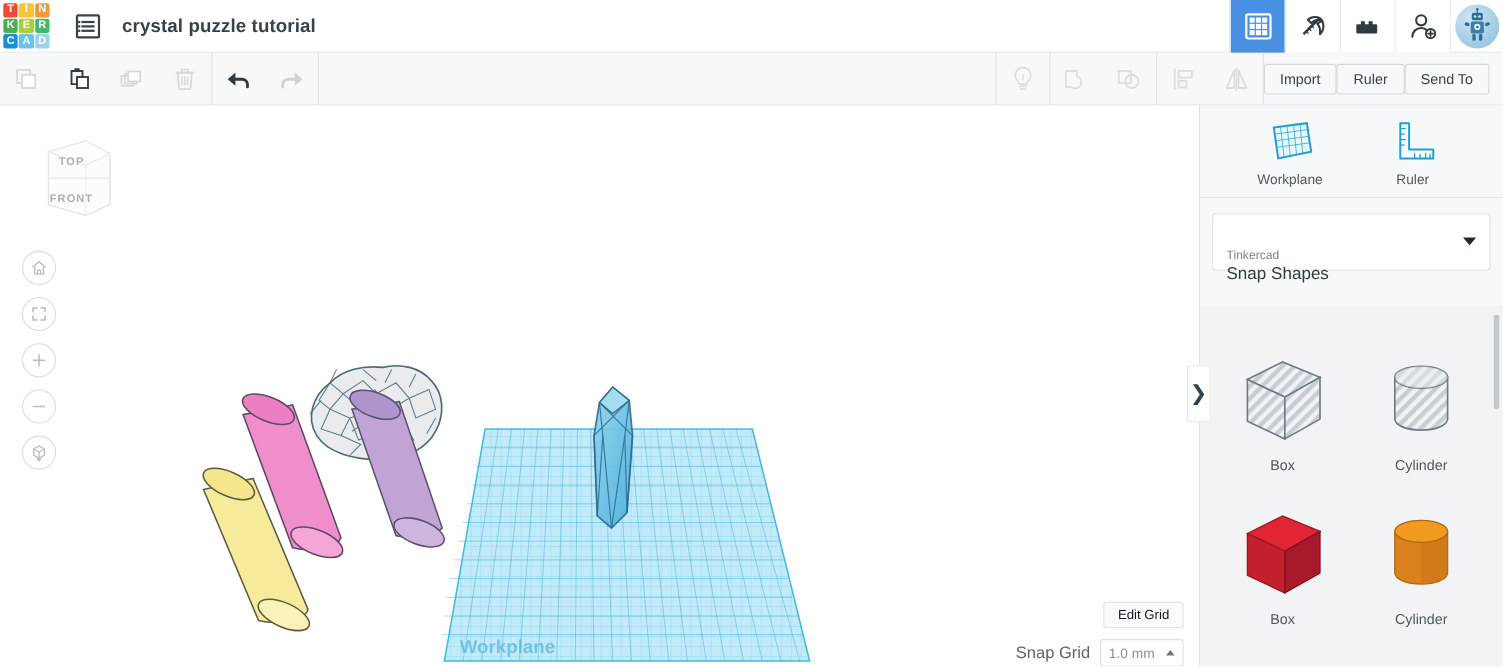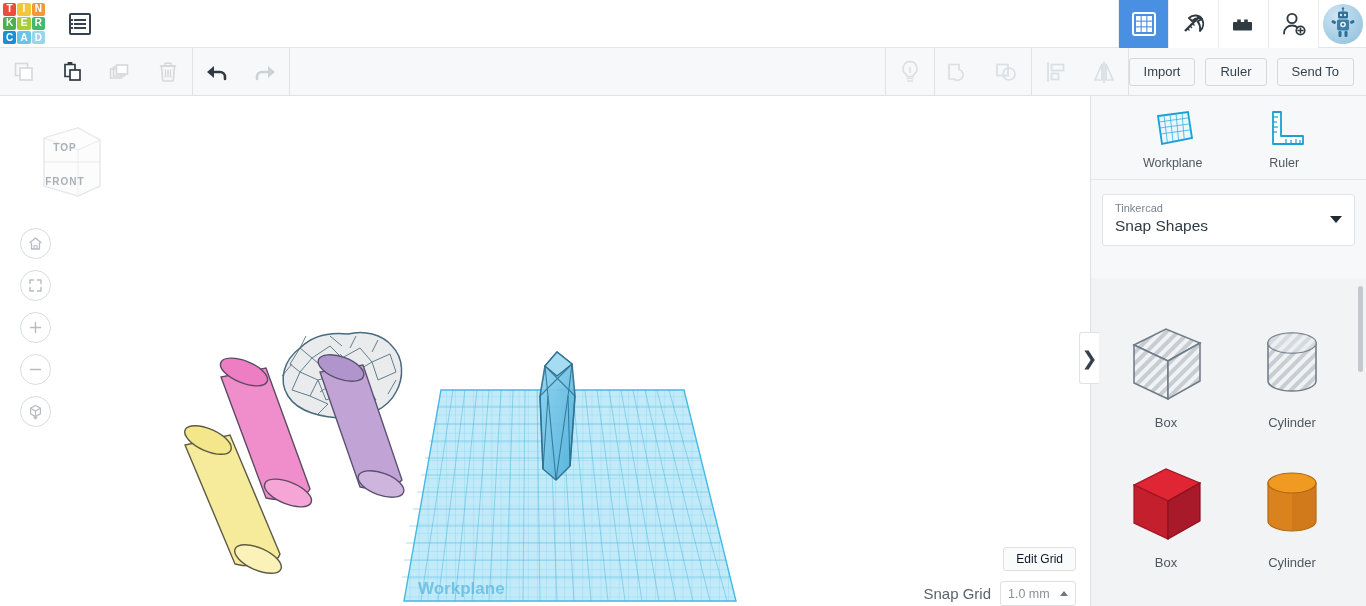--- a/index.html
+++ b/index.html
@@ -66,21 +66,21 @@
     background: #f7f8f9; border-bottom: 1px solid #dfe3e6;
     display: flex; align-items: center;
   }
   .tool-group { display: flex; align-items: center; height: 48px; }
   .tool-btn {
     width: 48px; height: 48px; display: flex; align-items: center; justify-content: center;
     cursor: pointer;
   }
   .sep { width: 1px; height: 48px; background: #dfe3e6; }
   .spacer { flex: 1 1 auto; }
-  .act-btns { display: flex; align-items: flex-start; gap: 10px; padding-right: 12px; }
+  .act-btns { display: flex; align-items: flex-start; padding-right: 12px; }
   .act-btn {
     height: 28px; padding: 0 14px; background: #f7f8f9; border: 1px solid #d4d9dd;
     border-radius: 3px; font-size: 13px; color: #35424d; cursor: pointer;
     display: flex; align-items: center; font-family: "Liberation Sans", sans-serif;
   }
 
   
   .canvas {
     position: absolute; top: 96px; left: 0; width: 1090px; height: 510px;
     background: #ffffff; overflow: hidden;
@@ -131,21 +131,21 @@
     height: 84px; display: flex; align-items: center; justify-content: space-around;
     padding: 0 26px; border-bottom: 1px solid #e4e7ea; background: #f7f8f9;
   }
   .ptool { display: flex; flex-direction: column; align-items: center; gap: 6px; cursor: pointer; width: 86px; }
   .ptool-label { font-size: 12.5px; color: #4f5860; }
 
   .collection {
     margin: 14px 11px 0 11px; background: #fff; border: 1px solid #dfe3e6; border-radius: 3px;
     height: 52px; padding: 6px 12px; position: relative; cursor: pointer;
   }
-  .coll-sub { font-size: 11px; color: #7a838b; line-height: 14px; }
+  .coll-sub { font-size: 11px; color: #7a838b; line-height: 14px; margin-top: 24px; }
   .coll-main { font-size: 15.5px; color: #2f3a43; line-height: 20px; margin-top: 1px; }
   .coll-caret {
     position: absolute; right: 12px; top: 21px;
     width: 0; height: 0; border-left: 6px solid transparent; border-right: 6px solid transparent;
     border-top: 7px solid #1f2a33;
   }
 
   .shape-grid {
     position: absolute; top: 182px; left: 0; width: 276px; height: 328px;
     background: #f2f3f5; padding: 12px 16px 0 16px;
@@ -183,20 +183,21 @@
     </div>
 
     <div class="doc-icon-wrap">
       <div class="doc-icon">
         <i></i>
           <i></i>
           <i></i>
       </div>
     </div>
 
+    <div class="proj-title">crystal puzzle tutorial</div>
 
     <div class="topbar-right">
       <div class="tb-btn active">
         <svg width="26" height="26" viewBox="0 0 26 26">
           <rect x="2" y="2" width="22" height="22" rx="2" fill="none" stroke="#ffffff" stroke-width="2"></rect>
           <rect x="5" y="5" width="4.6" height="4.6" fill="#ffffff"></rect>
           <rect x="10.7" y="5" width="4.6" height="4.6" fill="#ffffff"></rect>
           <rect x="16.4" y="5" width="4.6" height="4.6" fill="#ffffff"></rect>
           <rect x="5" y="10.7" width="4.6" height="4.6" fill="#ffffff"></rect>
           <rect x="10.7" y="10.7" width="4.6" height="4.6" fill="#ffffff"></rect>

